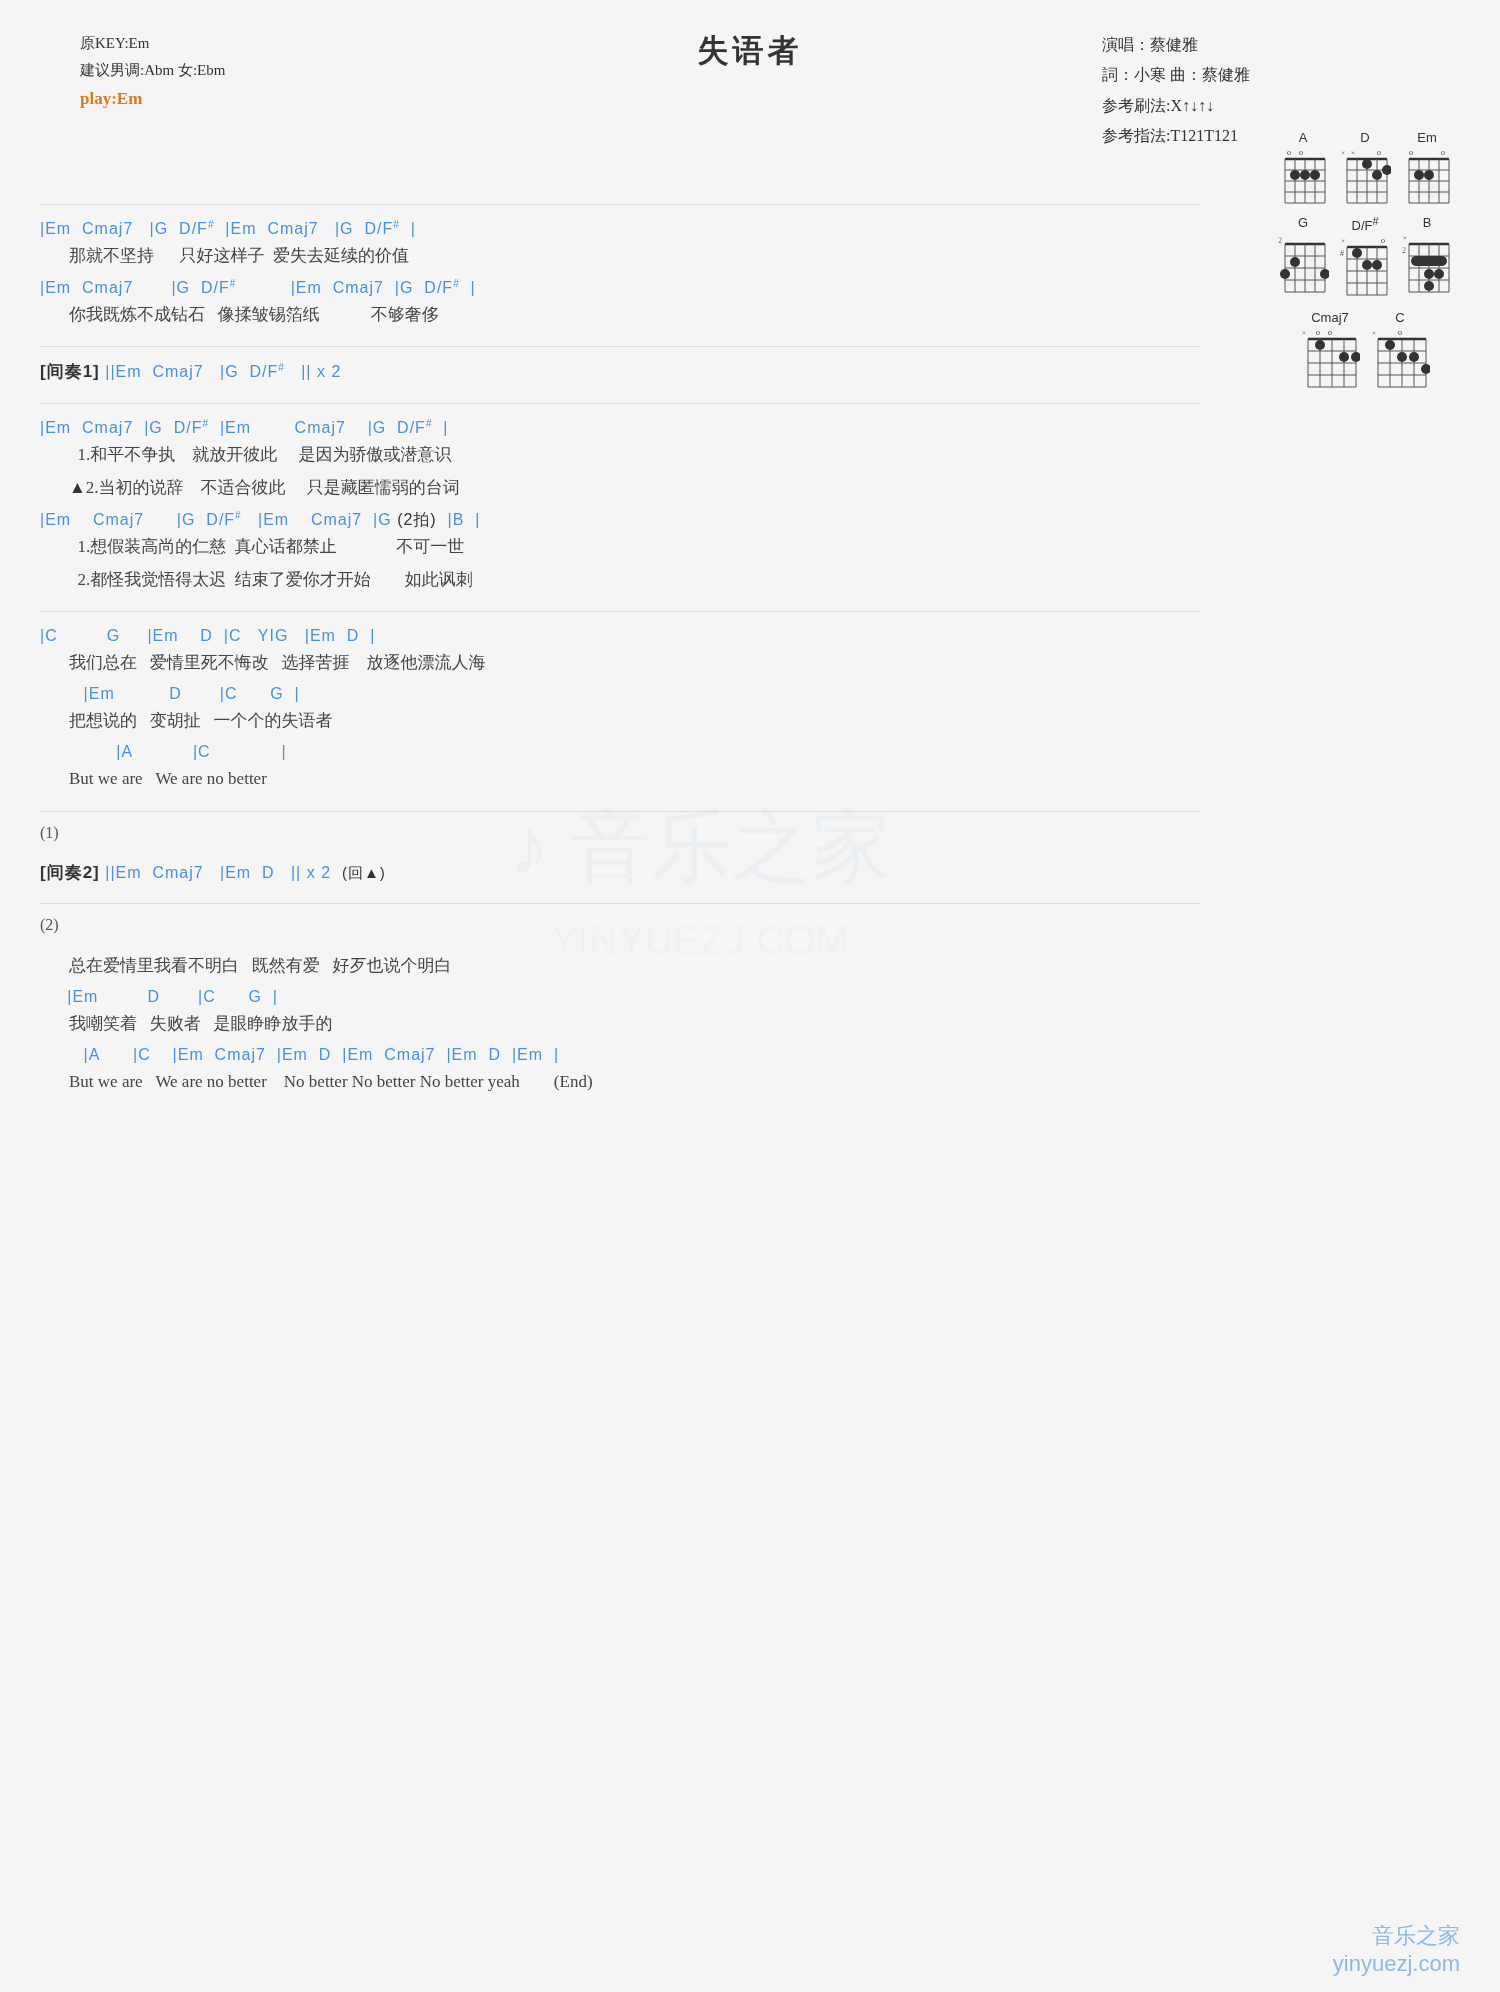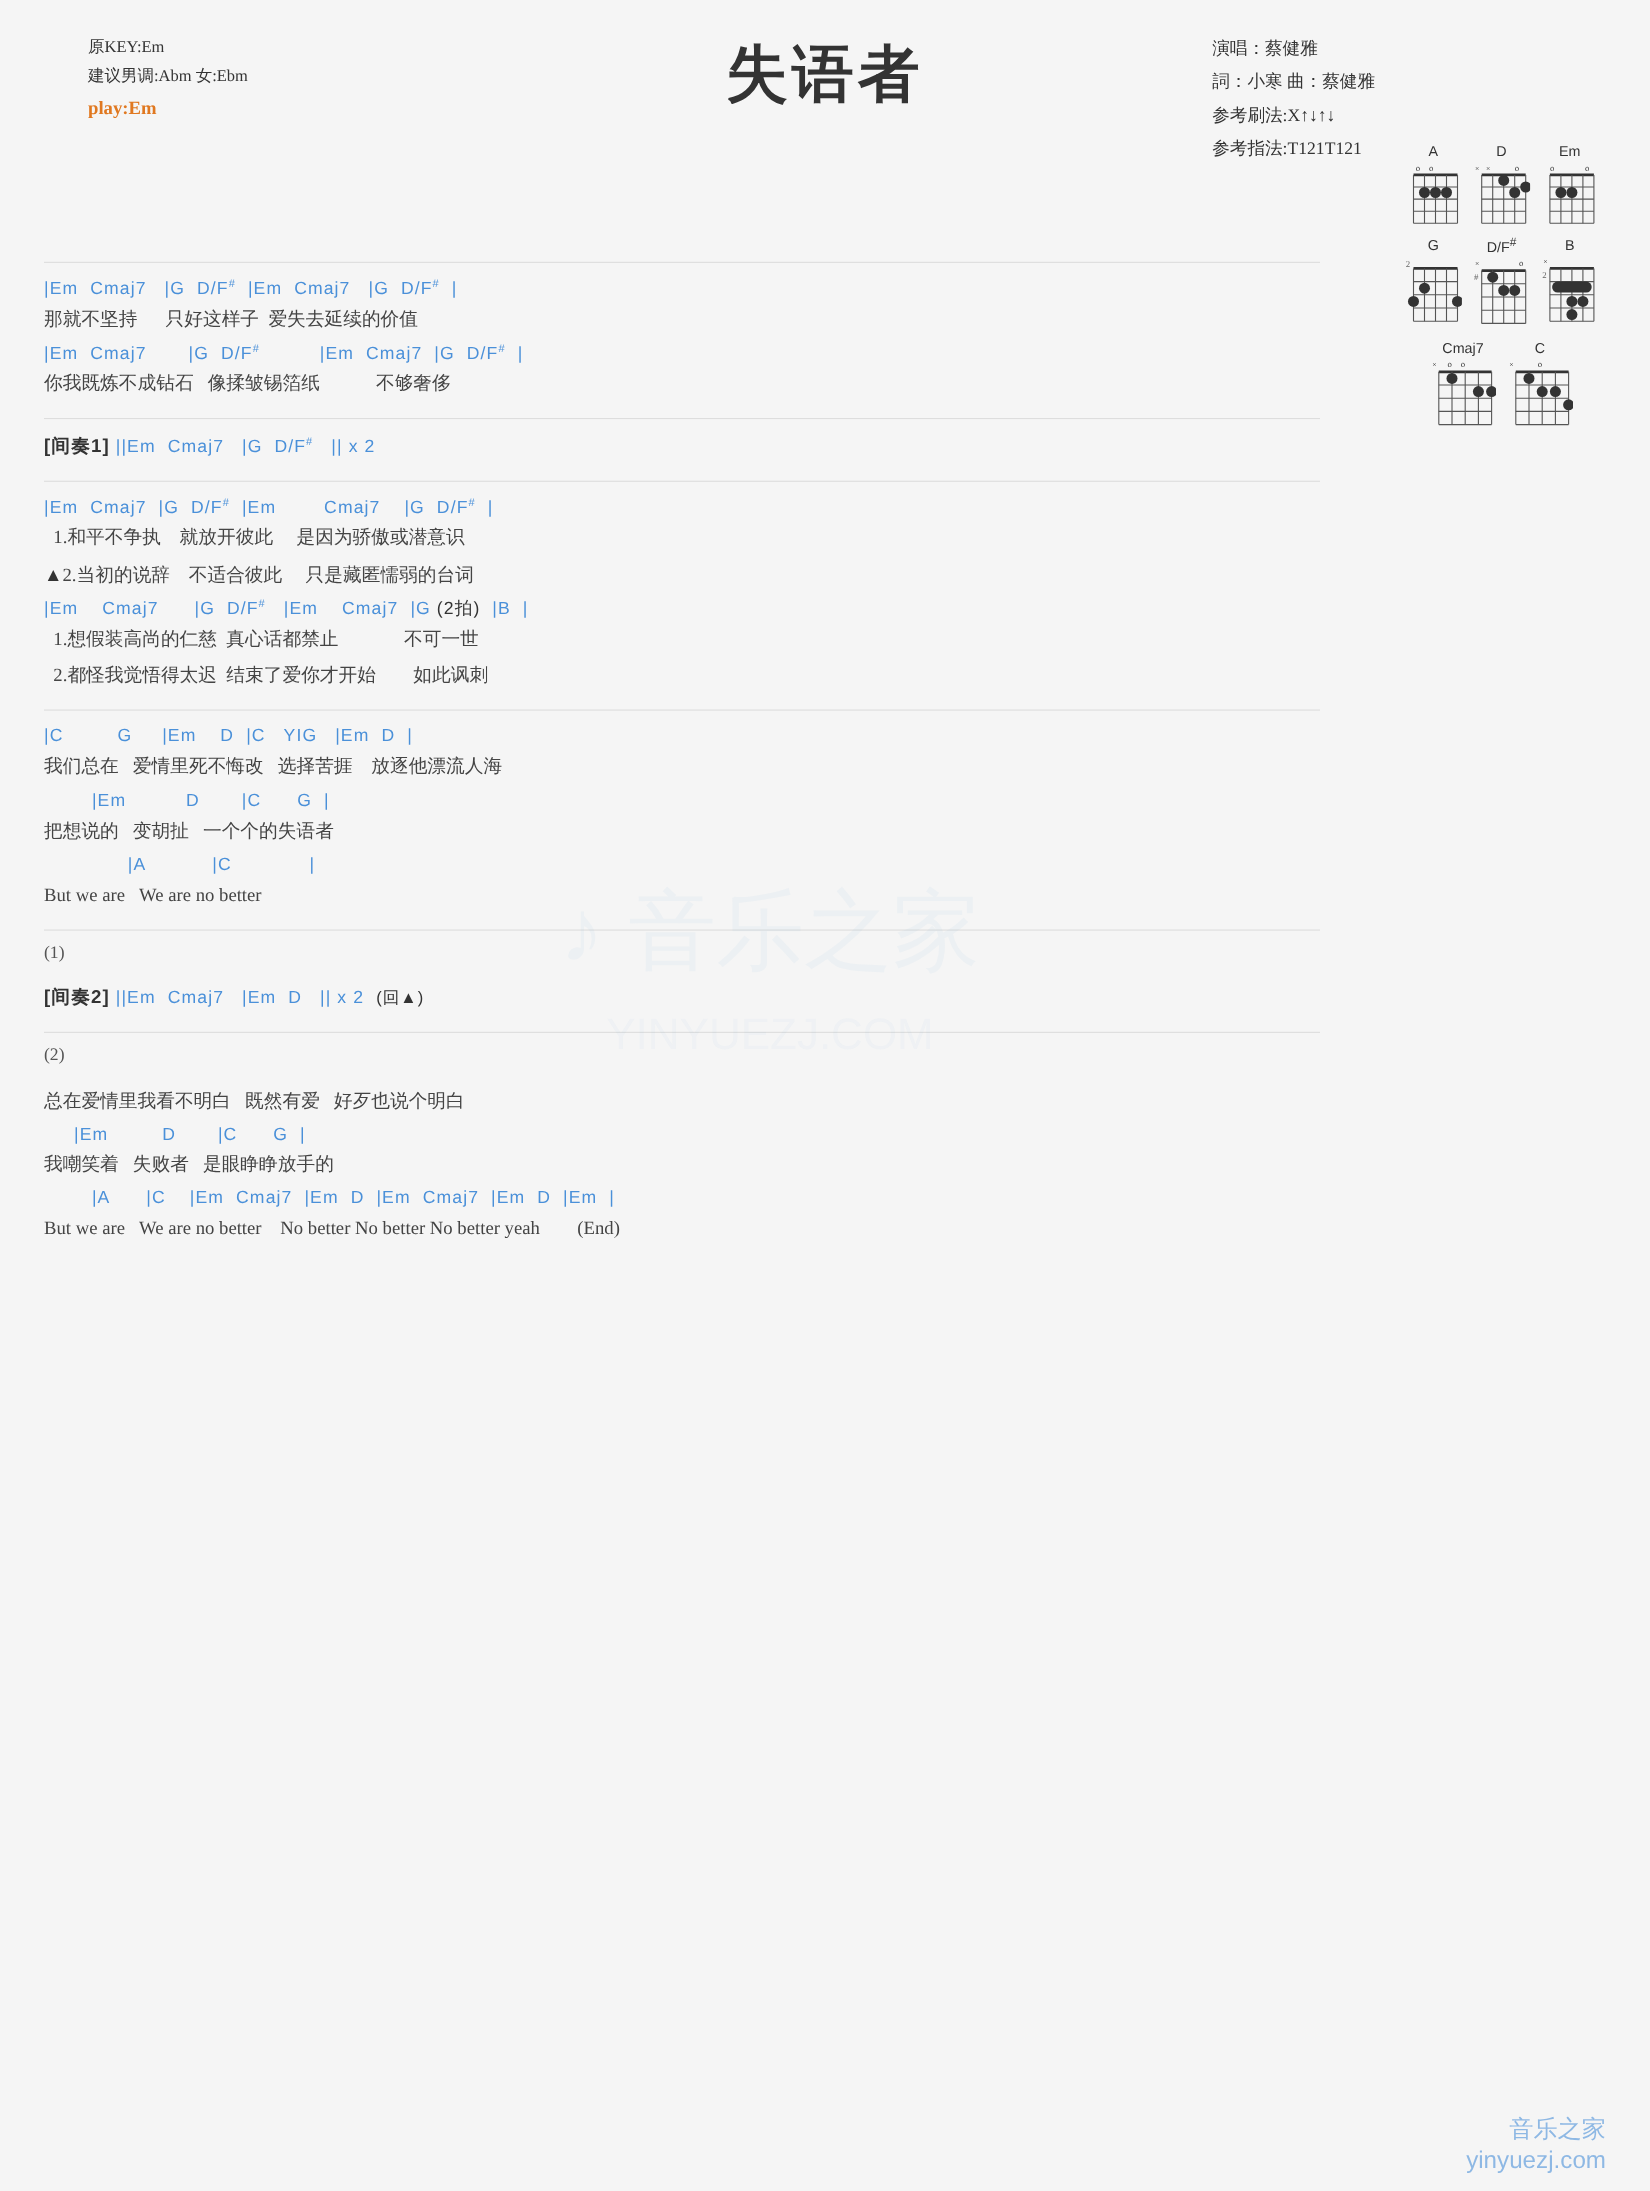--- a/index.html
+++ b/index.html
@@ -13,21 +13,21 @@
     }
     .page {
       background: #f5f5f5;
       width: 1500px;
       min-height: 1992px;
       padding: 30px 40px;
       position: relative;
     }
     .title {
       text-align: center;
-      font-size: 56px;
+      font-size: 31px;
       font-weight: bold;
       color: #333;
       margin-bottom: 5px;
       letter-spacing: 4px;
     }
     .meta-left {
       position: absolute;
       top: 30px;
       left: 80px;
       font-size: 15px;
@@ -87,20 +87,21 @@
     }
     .chord-line sup {
       font-size: 10px;
       vertical-align: super;
     }
     .lyric-line {
       font-size: 17px;
       color: #444;
       line-height: 1.6;
       margin-bottom: 6px;
+      margin-left: 29px;
     }
     .blue {
       color: #4a90d9;
     }
     .watermark-small {
       position: absolute;
       bottom: 15px;
       right: 40px;
       font-size: 22px;
       color: #4a90d9;

